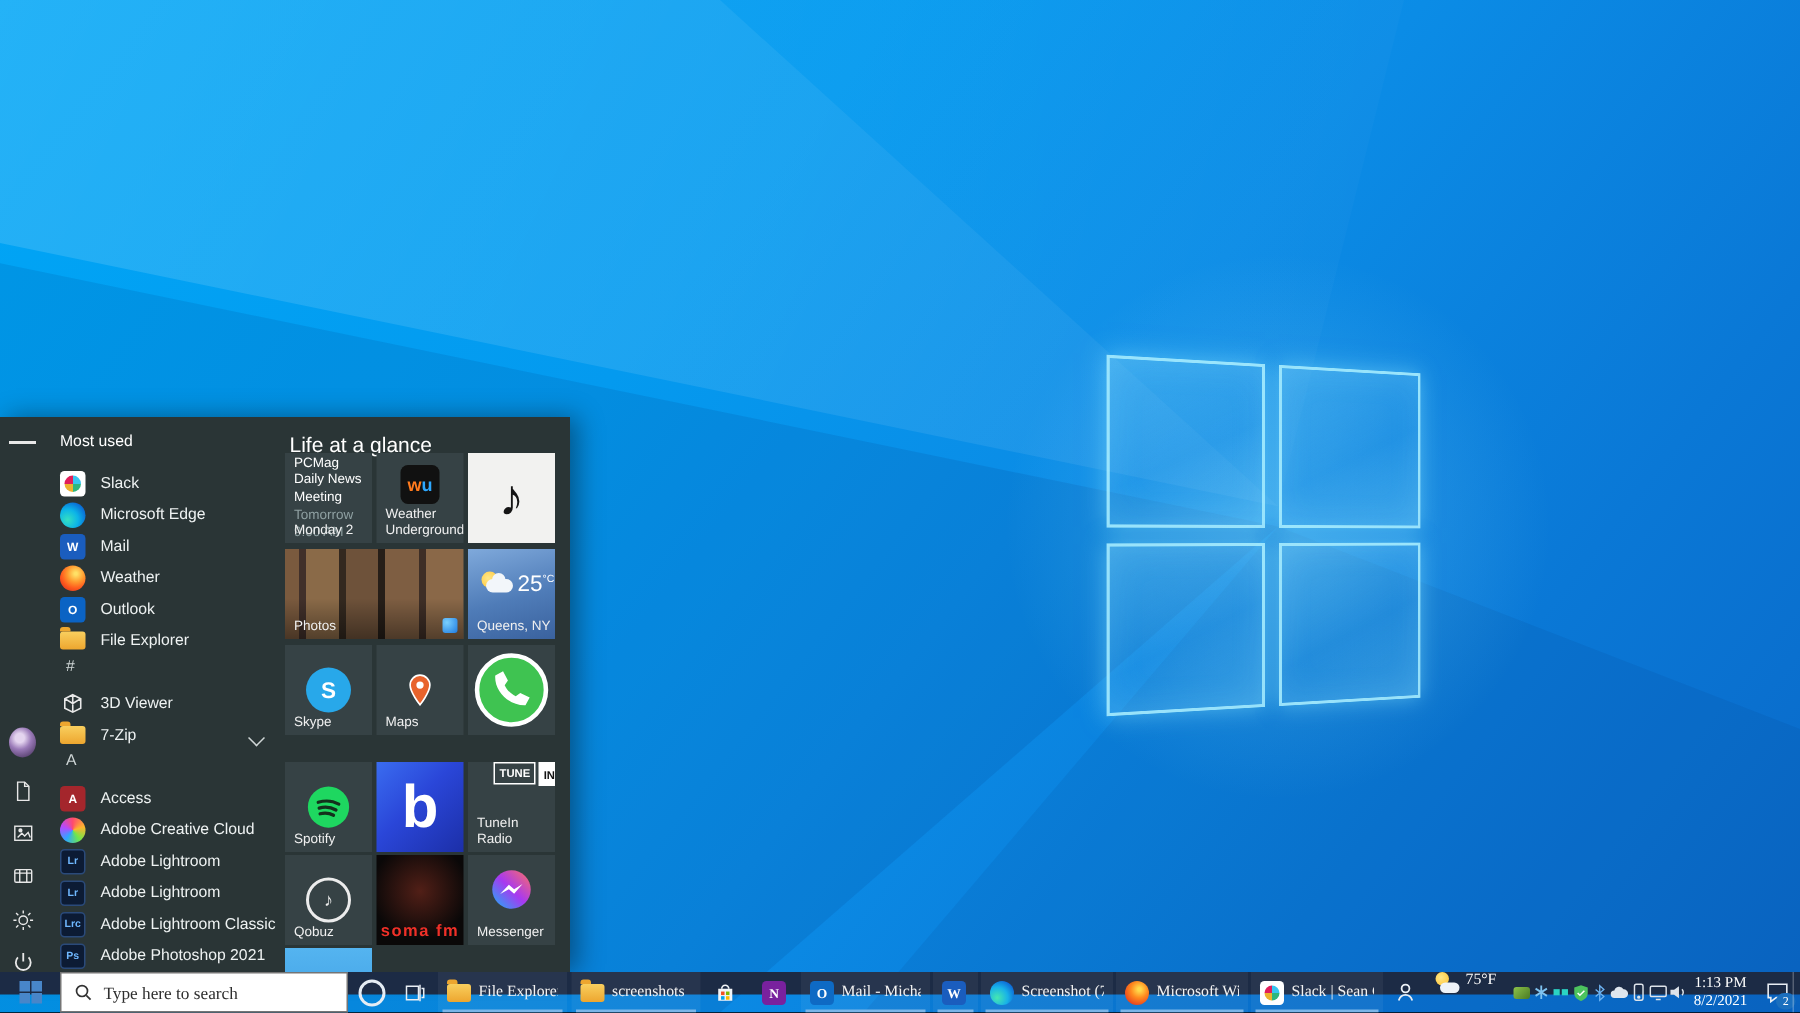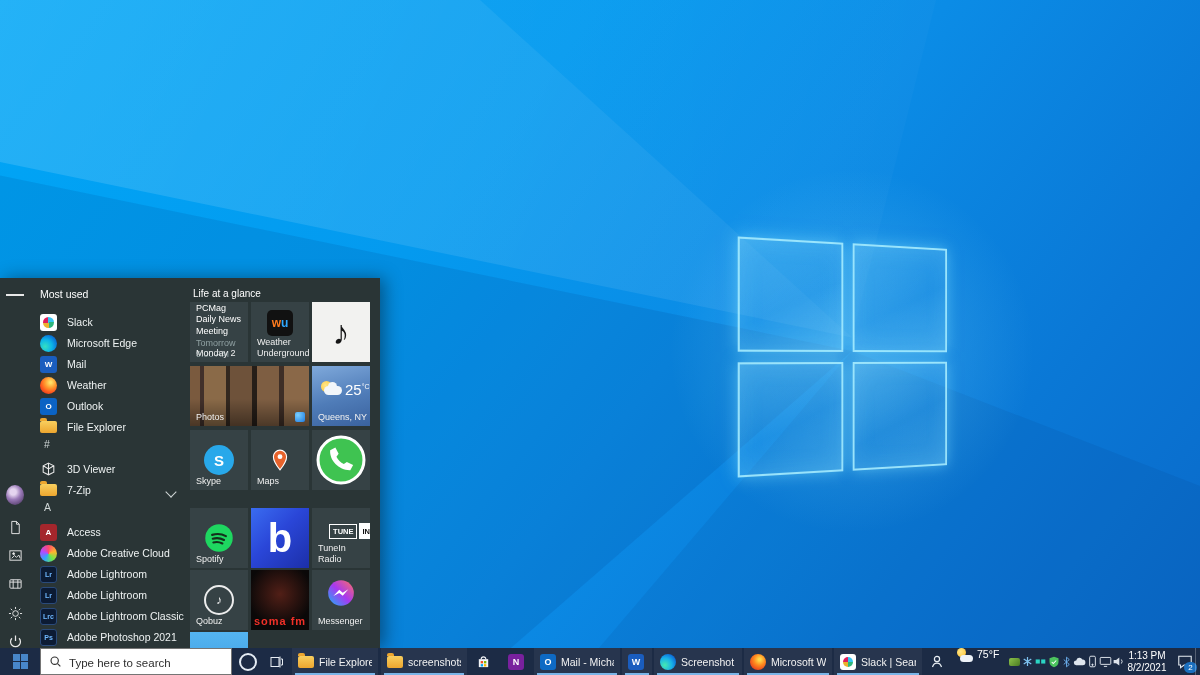--- a/index.html
+++ b/index.html
@@ -51,21 +51,21 @@
   .ic-outlook{background:#0b63c4;}
   .folder{width:17px;height:12px;border-radius:2px;position:relative;
     background:linear-gradient(180deg,#f9cf5e,#eda62f);flex:0 0 17px;}
   .folder::before{content:"";position:absolute;top:-3px;left:0;width:7px;height:3px;border-radius:2px 2px 0 0;background:#eda62f;}
   .ic-3dv,.icsvg{background:transparent;}
   .ic-access{background:#a4262c;}
   .ic-acc{border-radius:50%;background:conic-gradient(#ff4a6e,#ffb42e,#6ee84a,#2ea8ff,#b44aff,#ff4a6e);}
   .ic-lr,.ic-lrc,.ic-ps{background:#0c1b34;color:#6fb8ff;border:1px solid #2a4a7a;font-size:7px;}
 
   .tiles{position:absolute;left:185px;top:0;width:195px;height:370px;overflow:hidden;}
-  .tiles-header{position:absolute;left:8px;top:10px;font-size:10px;color:#fff;}
+  .tiles-header{position:absolute;left:8px;top:10px;font-size:14px;color:#fff;}
   .tile{position:absolute;width:58px;height:60px;background:#36494b;background:#364245;overflow:hidden;}
   .tlabel{position:absolute;left:6px;bottom:3px;font-size:9px;color:#f0f0f0;line-height:1.2;}
   .center{display:flex;align-items:center;justify-content:center;height:100%;}
   .cal-txt{padding:1px 5px 0 6px;font-size:9px;line-height:1.25;color:#fff;}
   .cal-time{color:#8fa0a2;}
   .wu-box{position:absolute;left:16px;top:8px;width:26px;height:26px;border-radius:5px;background:#111;
     display:flex;align-items:center;justify-content:center;font-weight:bold;font-size:12px;}
   .wu-w{color:#ff7b1e;} .wu-u{color:#2ea8ff;}
   .tile-music{background:#f2f2f0;}
   .note{font-size:34px;color:#151515;line-height:1;}
@@ -78,30 +78,30 @@
   .sun{position:absolute;left:9px;top:15px;width:11px;height:11px;border-radius:50%;
     background:radial-gradient(circle at 40% 40%,#ffe788,#ffc22e);}
   .cloudlet{position:absolute;left:12px;top:20px;width:18px;height:9px;border-radius:8px;background:#f2f6fa;}
   .cloudlet::before{content:"";position:absolute;left:4px;top:-4px;width:9px;height:9px;border-radius:50%;background:#f2f6fa;}
   .temp{position:absolute;left:33px;top:15px;font-size:15px;color:#fff;}
   .temp sup{font-size:7px;}
   .sky-circle{width:30px;height:30px;border-radius:50%;background:#28a8ea;display:flex;align-items:center;justify-content:center;
     color:#fff;font-size:15px;font-weight:bold;}
   .tile-band{background:linear-gradient(135deg,#3a6cf0 0%,#2a46d8 45%,#1c2fa8 100%);}
   .band-b{font-size:40px;font-weight:bold;color:#fff;line-height:1;}
-  .tunein-wrap{display:flex;gap:2px;align-items:center;padding-left:20px;}
+  .tunein-wrap{display:flex;gap:2px;align-items:flex-start;padding-left:20px;}
   .ti-left{border:1.5px solid #fff;color:#fff;font-size:7.5px;font-weight:bold;padding:2px 3px;}
   .ti-right{background:#fff;color:#111;font-size:7.5px;font-weight:bold;padding:3.5px 3px;}
   .qobuz-circle{width:26px;height:26px;border-radius:50%;border:2px solid #ececec;display:flex;align-items:center;justify-content:center;color:#ececec;font-size:12px;}
   .tile-soma{background:radial-gradient(circle at 50% 40%,rgba(140,50,35,.55),rgba(0,0,0,0) 70%),#0a0808;}
   .soma-txt{position:absolute;left:0;right:0;bottom:3px;text-align:center;font-size:11px;font-weight:bold;color:#f03028;letter-spacing:1px;}
   .tile-partial{background:linear-gradient(180deg,#54b4f0,#3a9ae0);}
 
   
-  .taskbar{position:absolute;left:0;top:648px;width:1200px;height:27px;background:#1c2b45;color:#f0f0f0;}
+  .taskbar{position:absolute;left:0;top:648px;width:1200px;height:15px;background:#1c2b45;color:#f0f0f0;font-family:Liberation Serif, serif;}
   .start-btn{position:absolute;left:0;top:0;width:40px;height:27px;display:flex;align-items:center;justify-content:center;}
   .winsq{display:grid;grid-template-columns:7px 7px;grid-template-rows:7px 7px;gap:1px;}
   .winsq i{background:#4886c9;}
   .searchbox{position:absolute;left:40px;top:0;width:192px;height:27px;background:#fff;border:1px solid #757575;box-sizing:border-box;}
   .searchbox svg{position:absolute;left:8px;top:6px;}
   .searchbox input{position:absolute;left:26px;top:0;width:158px;height:100%;border:none;outline:none;font-size:11.5px;color:#111;font-family:inherit;background:transparent;}
   .searchbox input::placeholder{color:#2e2e2e;}
   .tb-ico-btn{position:absolute;top:0;height:27px;display:flex;align-items:center;justify-content:center;}
   .cortana-ring{width:14px;height:14px;border-radius:50%;border:2px solid #e4ecf4;}
   .tb-btn{position:absolute;top:0;height:27px;display:flex;align-items:center;gap:5px;padding:0 6px;box-sizing:border-box;background:rgba(255,255,255,.05);}

